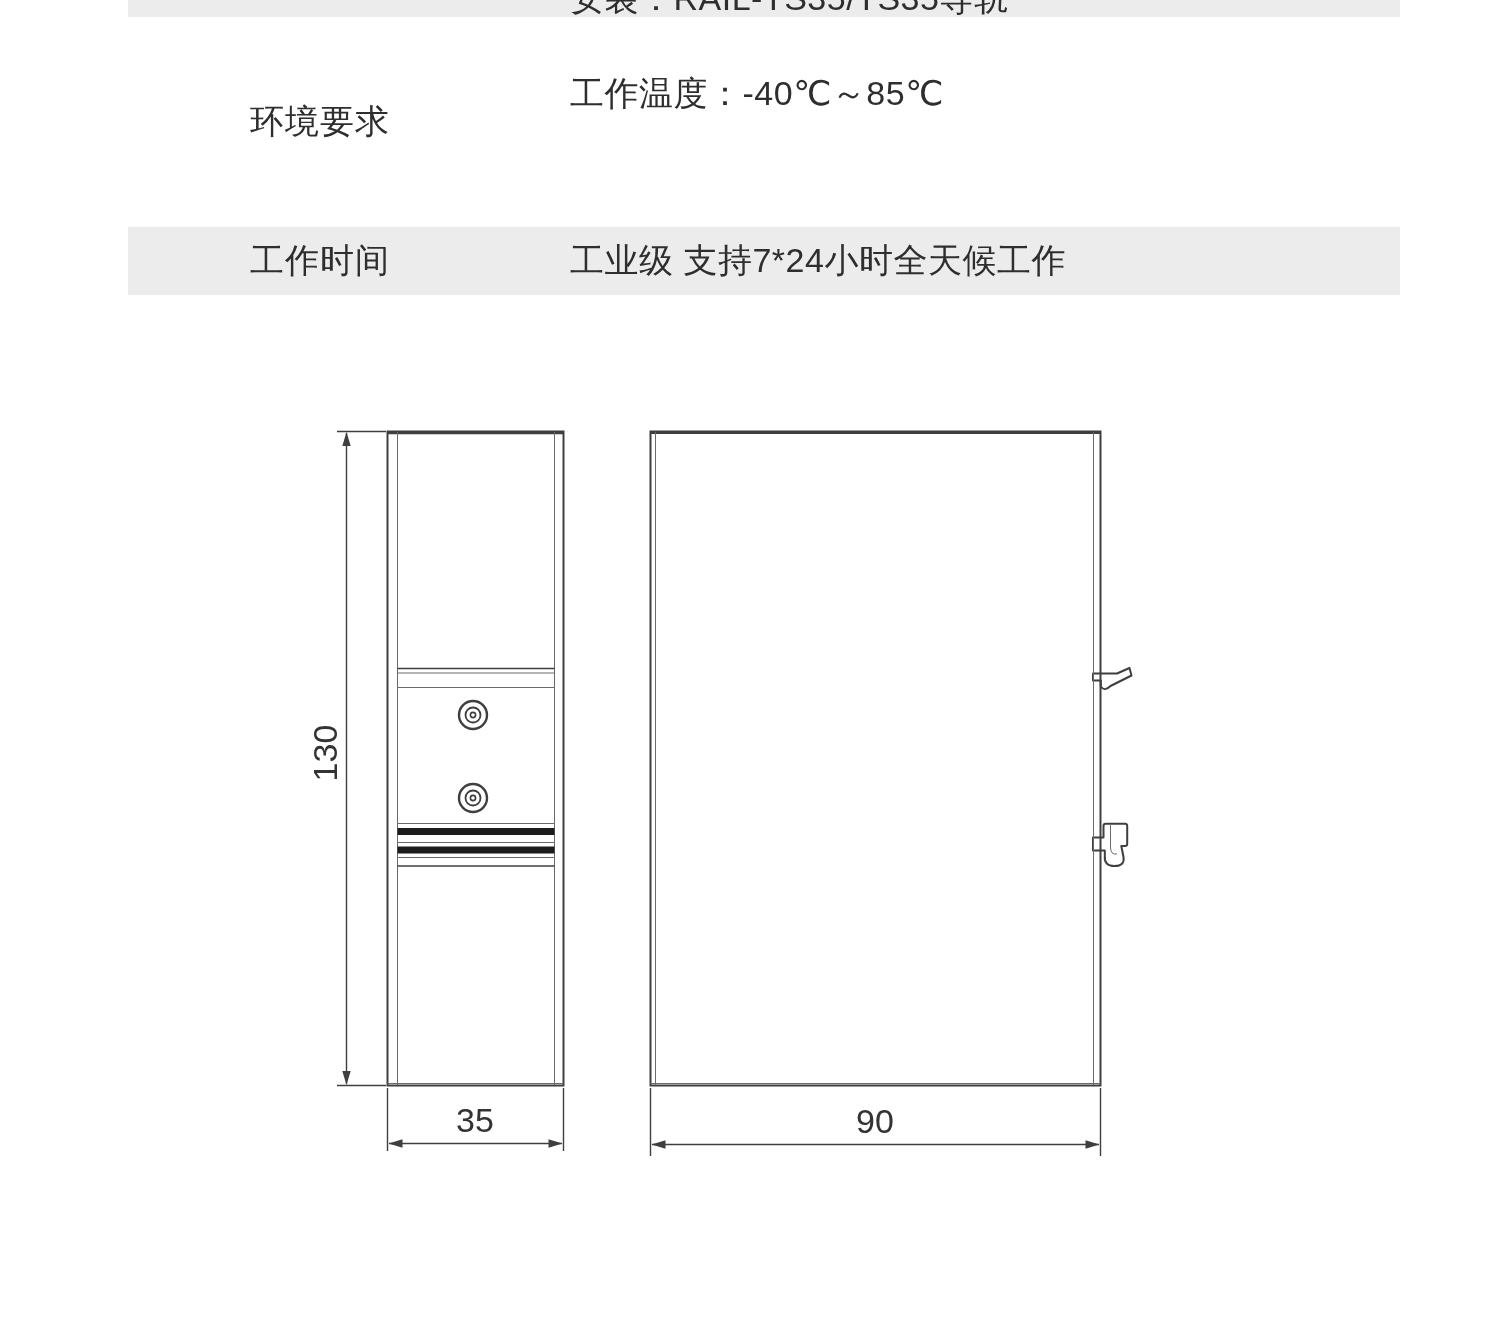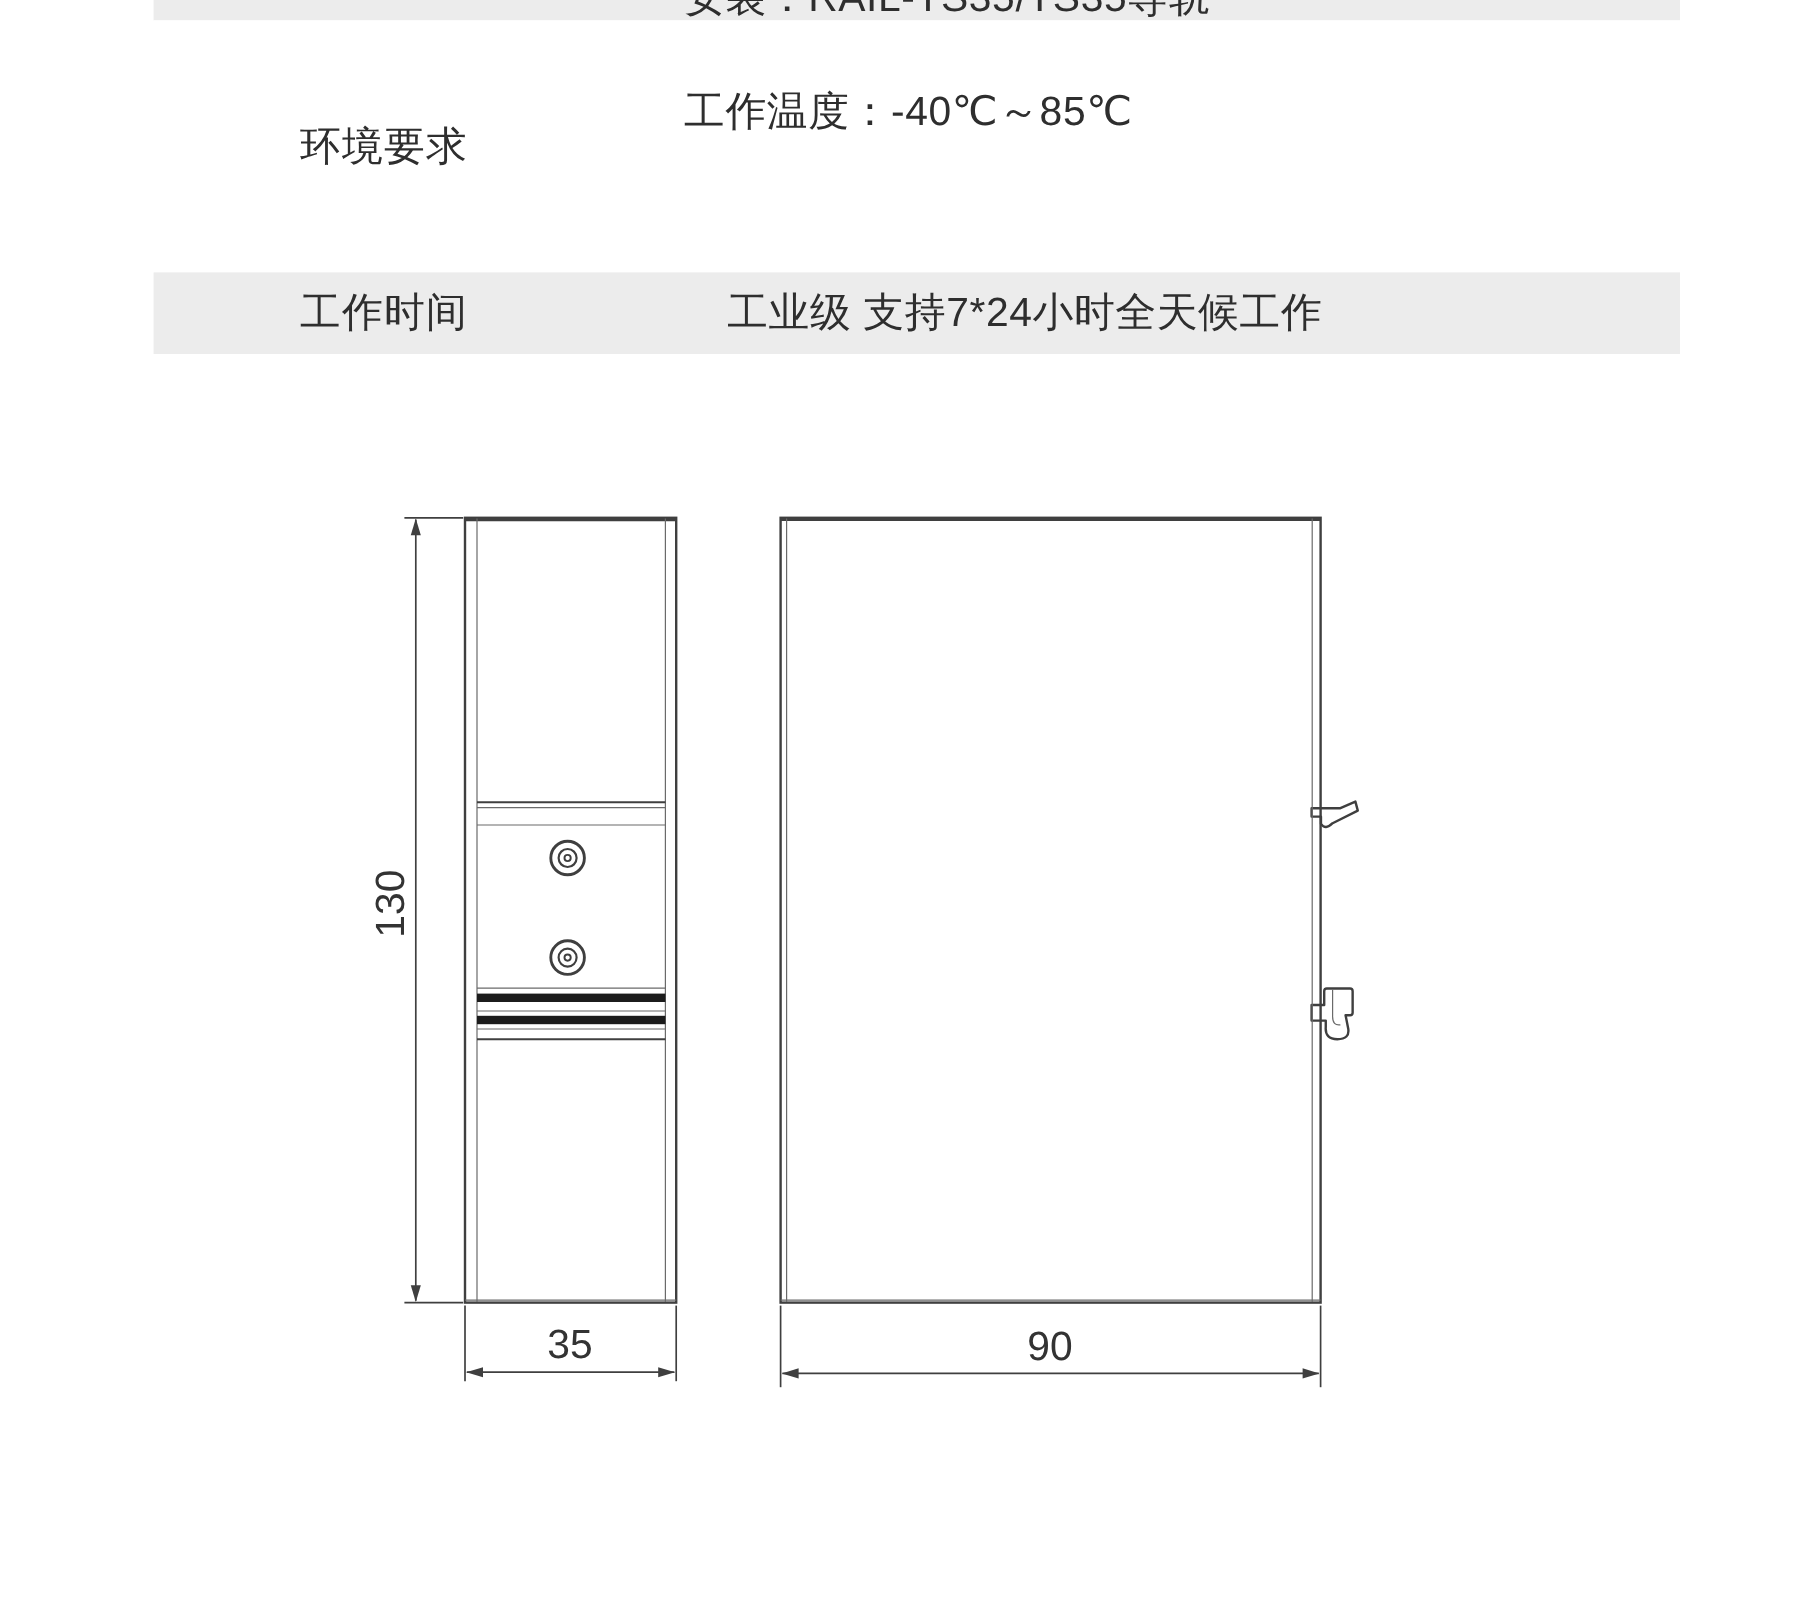--- a/index.html
+++ b/index.html
@@ -19,21 +19,21 @@
     display:flex;align-items:center;
     font-size:34px;letter-spacing:1px;white-space:nowrap;
   }
   .row .val{font-size:34px;letter-spacing:0.5px;white-space:nowrap;}
   .row1{top:-44px;height:61px;display:flex;align-items:flex-end;}
   .row1 .val{position:absolute;left:442px;bottom:2px;line-height:34px;}
   .row2{top:17px;height:210px;background:#ffffff;}
   .row2 .vals{position:absolute;left:442px;top:0;padding-top:7px;margin-top:36px;}
   .row2 .vals .val{line-height:66px;height:66px;}
   .row3{top:227px;height:68px;}
-  .row3 .val{position:absolute;left:442px;top:0;height:100%;display:flex;align-items:center;margin-left:36px;}
+  .row3 .val{position:absolute;left:442px;top:0;height:100%;display:flex;align-items:center;}
 
   
   .drawing-wrap{position:absolute;left:280px;top:420px;width:900px;height:760px;}
   svg{display:block;}
   .ln{stroke:#3f3f3f;fill:none;}
   .thin{stroke:#6a6a6a;stroke-width:1;fill:none;}
   .dim{stroke:#3f3f3f;stroke-width:1.4;fill:none;}
   .arr{fill:#3f3f3f;stroke:none;}
   .dimtxt{fill:#333333;font-size:34px;font-family:"Liberation Sans","DejaVu Sans",sans-serif;}
   .band{fill:#1c1c1c;stroke:none;}

